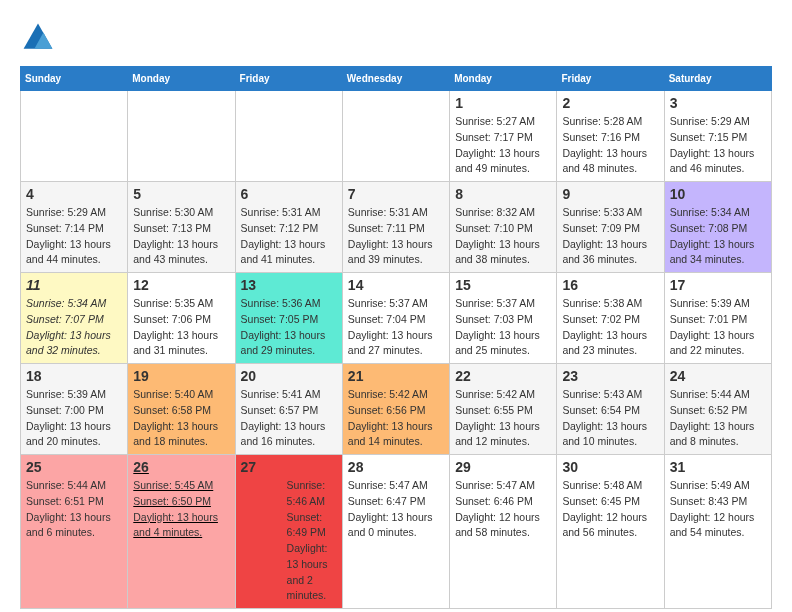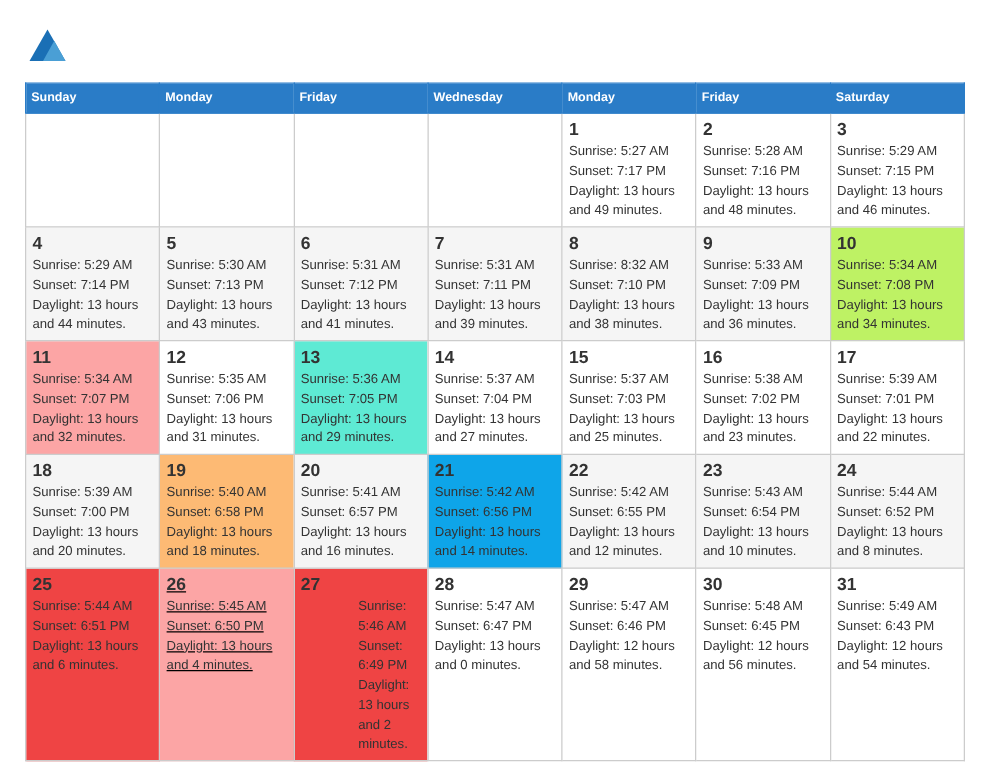--- a/index.html
+++ b/index.html
@@ -186,30 +186,30 @@
 Daylight: 13 hours
 and 38 minutes.</div>
         </td>
         <td style="background: rgb(245, 245, 245);">
           <span class="day-number">9</span>
           <div class="day-info" style="white-space: pre-line;">Sunrise: 5:33 AM
 Sunset: 7:09 PM
 Daylight: 13 hours
 and 36 minutes.</div>
         </td>
-        <td style="background: #bef264;">
+        <td style="background: #c4b5fd;">
           <span class="day-number">10</span>
           <div class="day-info" style="white-space: pre-line;">Sunrise: 5:34 AM
 Sunset: 7:08 PM
 Daylight: 13 hours
 and 34 minutes.</div>
         </td>
       </tr>
       <tr>
-        <td style="background: #fca5a5;">
+        <td style="background: #fef9c3; font-style: italic;">
           <span class="day-number">11</span>
           <div class="day-info" style="white-space: pre-line;">Sunrise: 5:34 AM
 Sunset: 7:07 PM
 Daylight: 13 hours
 and 32 minutes.</div>
         </td>
         <td style="background: rgb(255, 255, 255);">
           <span class="day-number">12</span>
           <div class="day-info" style="white-space: pre-line;">Sunrise: 5:35 AM
 Sunset: 7:06 PM
@@ -267,21 +267,21 @@
 Daylight: 13 hours
 and 18 minutes.</div>
         </td>
         <td style="background: rgb(245, 245, 245);">
           <span class="day-number">20</span>
           <div class="day-info" style="white-space: pre-line;">Sunrise: 5:41 AM
 Sunset: 6:57 PM
 Daylight: 13 hours
 and 16 minutes.</div>
         </td>
-        <td style="background: #0ea5e9;">
+        <td style="background: #fdba74;">
           <span class="day-number">21</span>
           <div class="day-info" style="white-space: pre-line;">Sunrise: 5:42 AM
 Sunset: 6:56 PM
 Daylight: 13 hours
 and 14 minutes.</div>
         </td>
         <td style="background: rgb(245, 245, 245);">
           <span class="day-number">22</span>
           <div class="day-info" style="white-space: pre-line;">Sunrise: 5:42 AM
 Sunset: 6:55 PM
@@ -297,21 +297,21 @@
         </td>
         <td style="background: rgb(245, 245, 245);">
           <span class="day-number">24</span>
           <div class="day-info" style="white-space: pre-line;">Sunrise: 5:44 AM
 Sunset: 6:52 PM
 Daylight: 13 hours
 and 8 minutes.</div>
         </td>
       </tr>
       <tr>
-        <td style="background: #ef4444; margin-left: 48px;">
+        <td style="background: #fca5a5; margin-left: 48px;">
           <span class="day-number">25</span>
           <div class="day-info" style="white-space: pre-line;">Sunrise: 5:44 AM
 Sunset: 6:51 PM
 Daylight: 13 hours
 and 6 minutes.</div>
         </td>
         <td style="background: #fca5a5; text-decoration: underline;">
           <span class="day-number">26</span>
           <div class="day-info" style="white-space: pre-line;">Sunrise: 5:45 AM
 Sunset: 6:50 PM
@@ -342,19 +342,19 @@
         <td style="background: rgb(255, 255, 255);">
           <span class="day-number">30</span>
           <div class="day-info" style="white-space: pre-line;">Sunrise: 5:48 AM
 Sunset: 6:45 PM
 Daylight: 12 hours
 and 56 minutes.</div>
         </td>
         <td style="background: rgb(255, 255, 255);">
           <span class="day-number">31</span>
           <div class="day-info" style="white-space: pre-line;">Sunrise: 5:49 AM
-Sunset: 6:43 PM
+Sunset: 8:43 PM
 Daylight: 12 hours
 and 54 minutes.</div>
         </td>
       </tr>
     </tbody>
 </table>
 
 </body></html>

